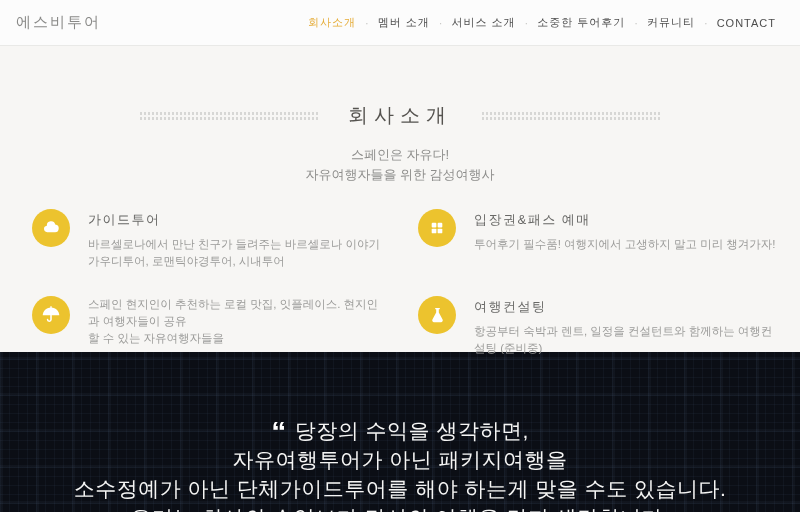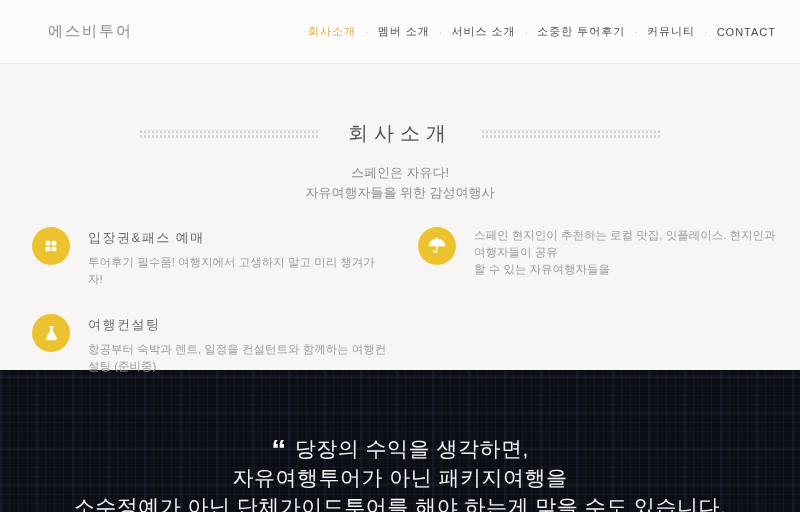--- a/index.html
+++ b/index.html
@@ -1,22 +1,22 @@
 <!DOCTYPE html>
 <html><head>
 <meta charset="utf-8">
 <style>
   * { margin:0; padding:0; box-sizing:border-box; }
   html,body { width:800px; height:512px; overflow:hidden;
     font-family:"Liberation Sans","DejaVu Sans",sans-serif; }
 
   
-  .header { height:64px; background:#fcfcfc; border-bottom:1px solid #e9e9e7;
+  .header { height:46px; background:#fcfcfc; border-bottom:1px solid #e9e9e7;
     display:flex; align-items:center; justify-content:space-between;
-    padding:0 24px 0 48px; }
+    padding:0 24px 0 16px; }
   .logo { font-size:15px; color:#8a8a88; letter-spacing:2px; cursor:pointer; }
   .nav { display:flex; align-items:center; }
   .nav-item { font-size:11px; color:#4d4d4d; letter-spacing:1px; cursor:pointer;
     white-space:nowrap; }
   .nav-item.active { color:#e5ac38; }
   .nav-dot { font-size:11px; color:#c6c6c4; margin:0 9px; }
 
   
   .main { height:306px; background:#f7f6f4; }
   .title-row { display:flex; align-items:center; justify-content:center;
@@ -81,20 +81,34 @@
     <div class="hatch"></div>
   </div>
 
   <div class="subtitle">
     <div>스페인은 자유다!</div>
     <div>자유여행자들을 위한 감성여행사</div>
   </div>
 
   <div class="features">
 
+    <div class="feature">
+      <div class="icon-circle">
+        <svg width="22" height="22" viewBox="0 0 64 64">
+          <path fill="#ffffff" d="M42 44 H21 a9.5 9.5 0 0 1 -1.2 -18.9 A12.5 12.5 0 0 1 44.3 21.5 A9 9 0 0 1 42 44 z"></path>
+        </svg>
+      </div>
+      <div>
+        <div class="feature-title">가이드투어</div>
+        <div class="feature-desc">
+          <div>바르셀로나에서 만난 친구가 들려주는 바르셀로나 이야기</div>
+          <div>가우디투어, 로맨틱야경투어, 시내투어</div>
+        </div>
+      </div>
+    </div>
 
     <div class="feature">
       <div class="icon-circle">
         <svg width="20" height="20" viewBox="0 0 64 64">
           <rect x="15" y="15" width="15" height="15" rx="3" fill="#ffffff"></rect>
           <rect x="34" y="15" width="15" height="15" rx="3" fill="#ffffff"></rect>
           <rect x="15" y="34" width="15" height="15" rx="3" fill="#ffffff"></rect>
           <rect x="34" y="34" width="15" height="15" rx="3" fill="#ffffff"></rect>
         </svg>
       </div>

